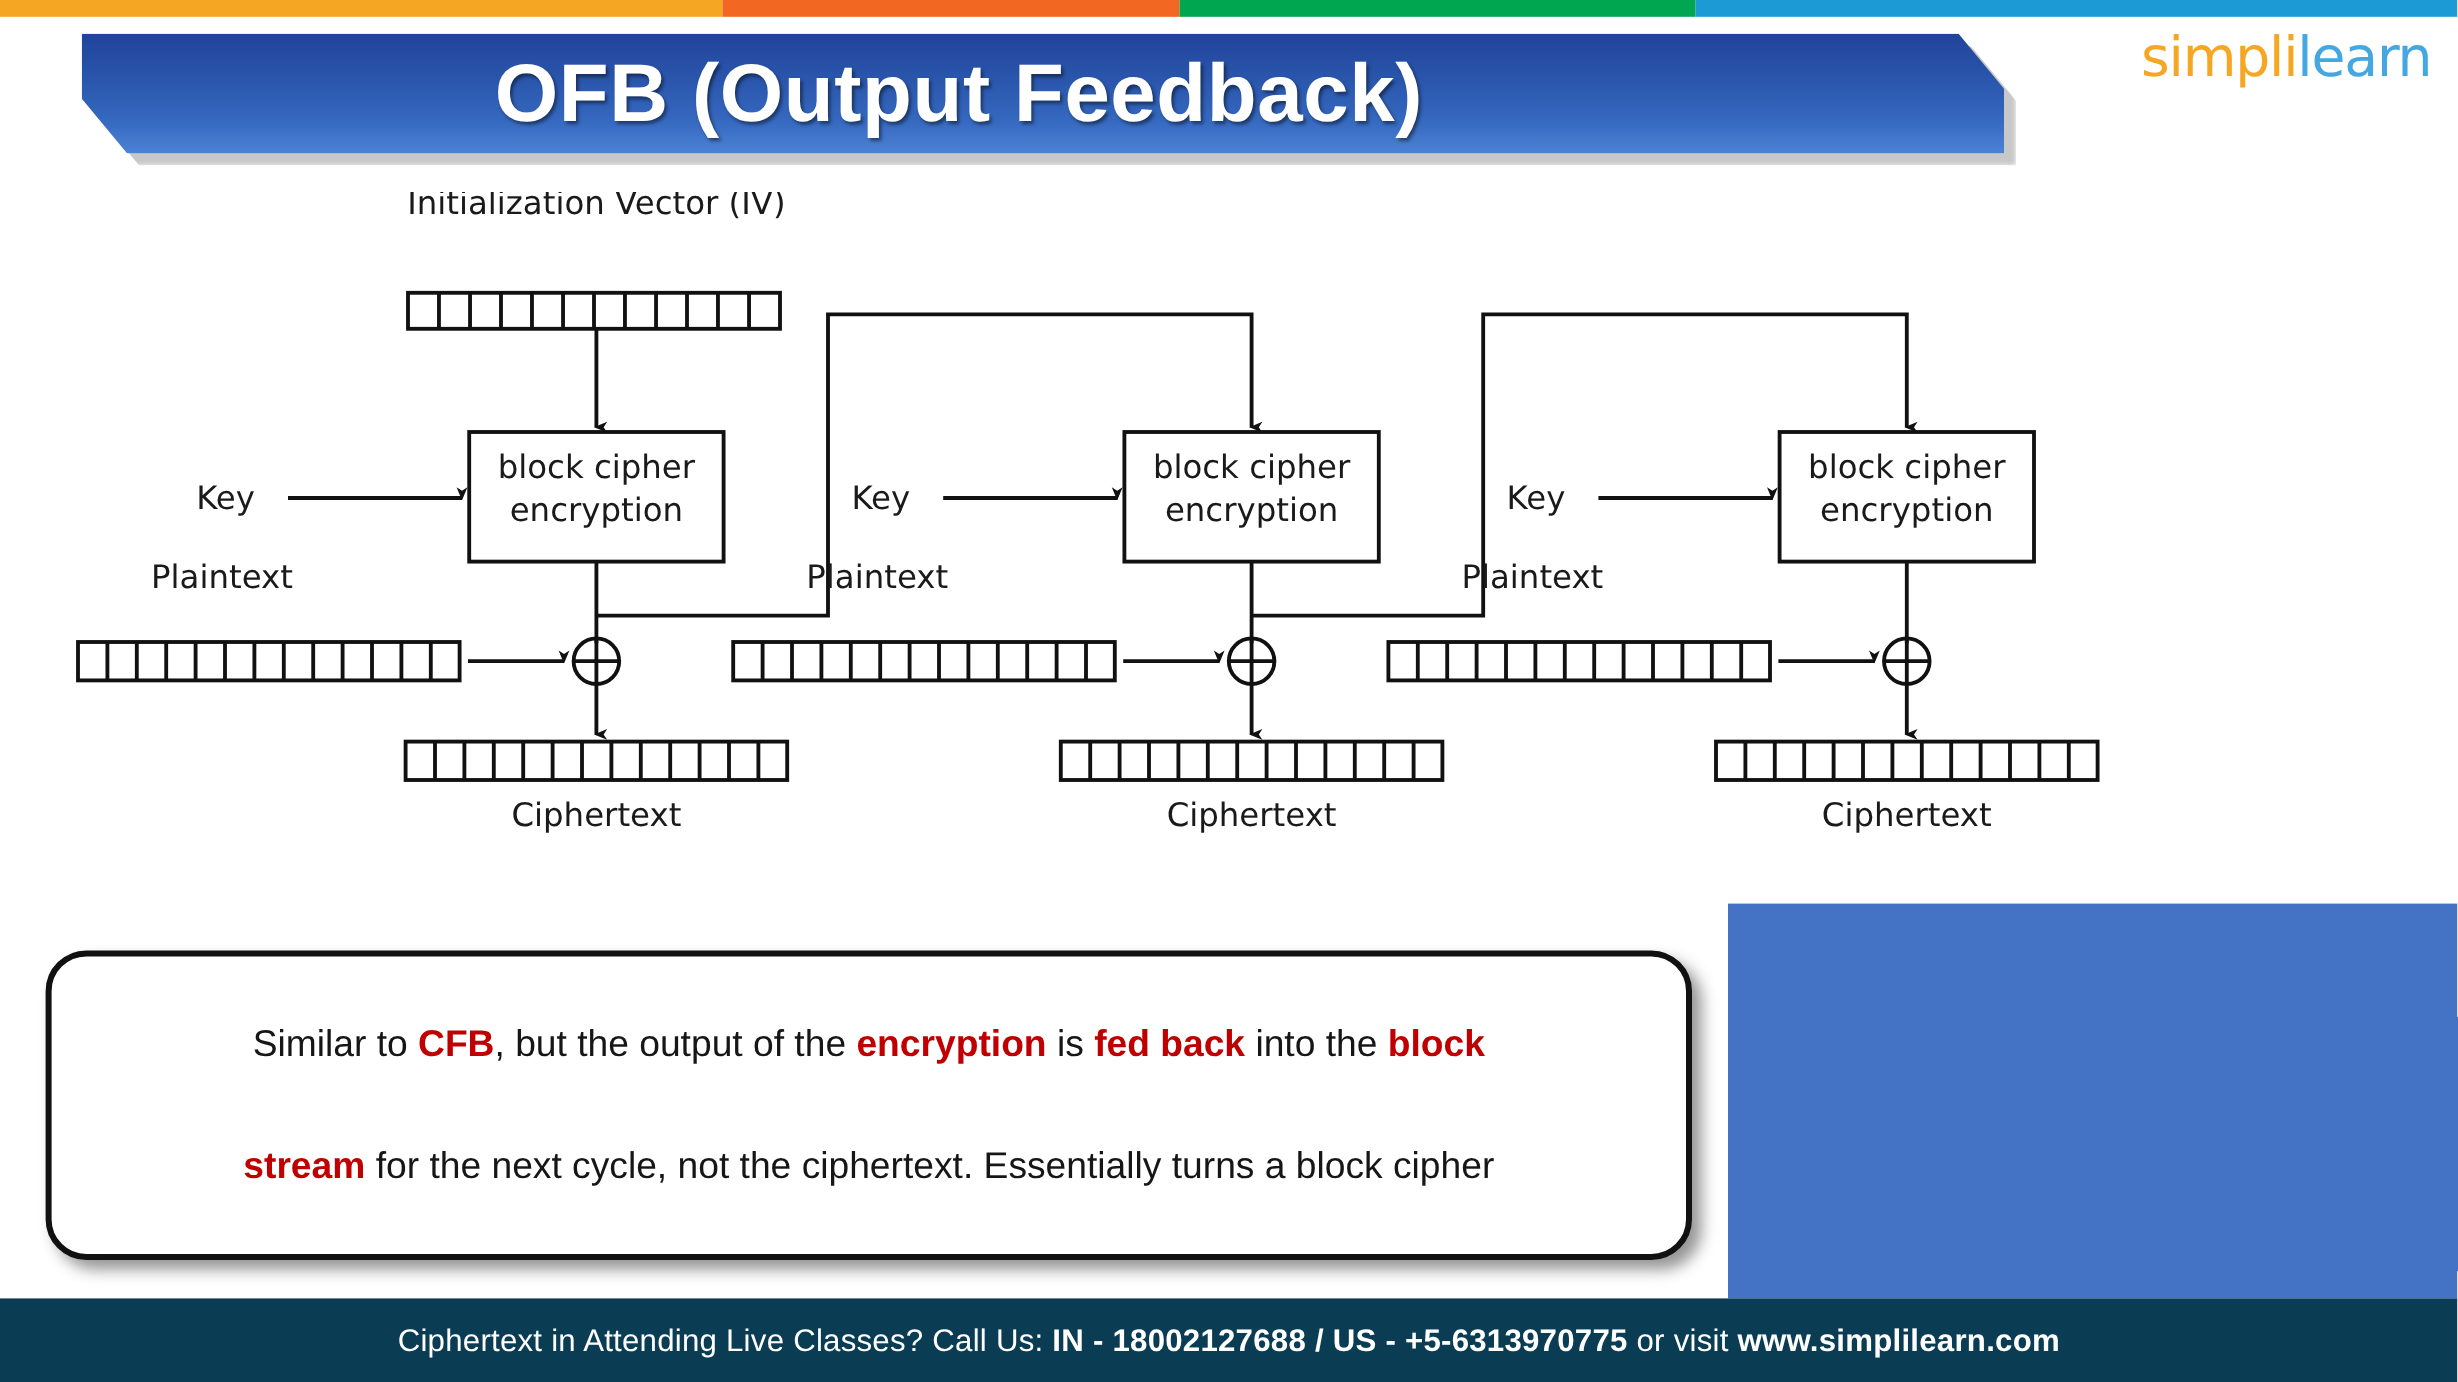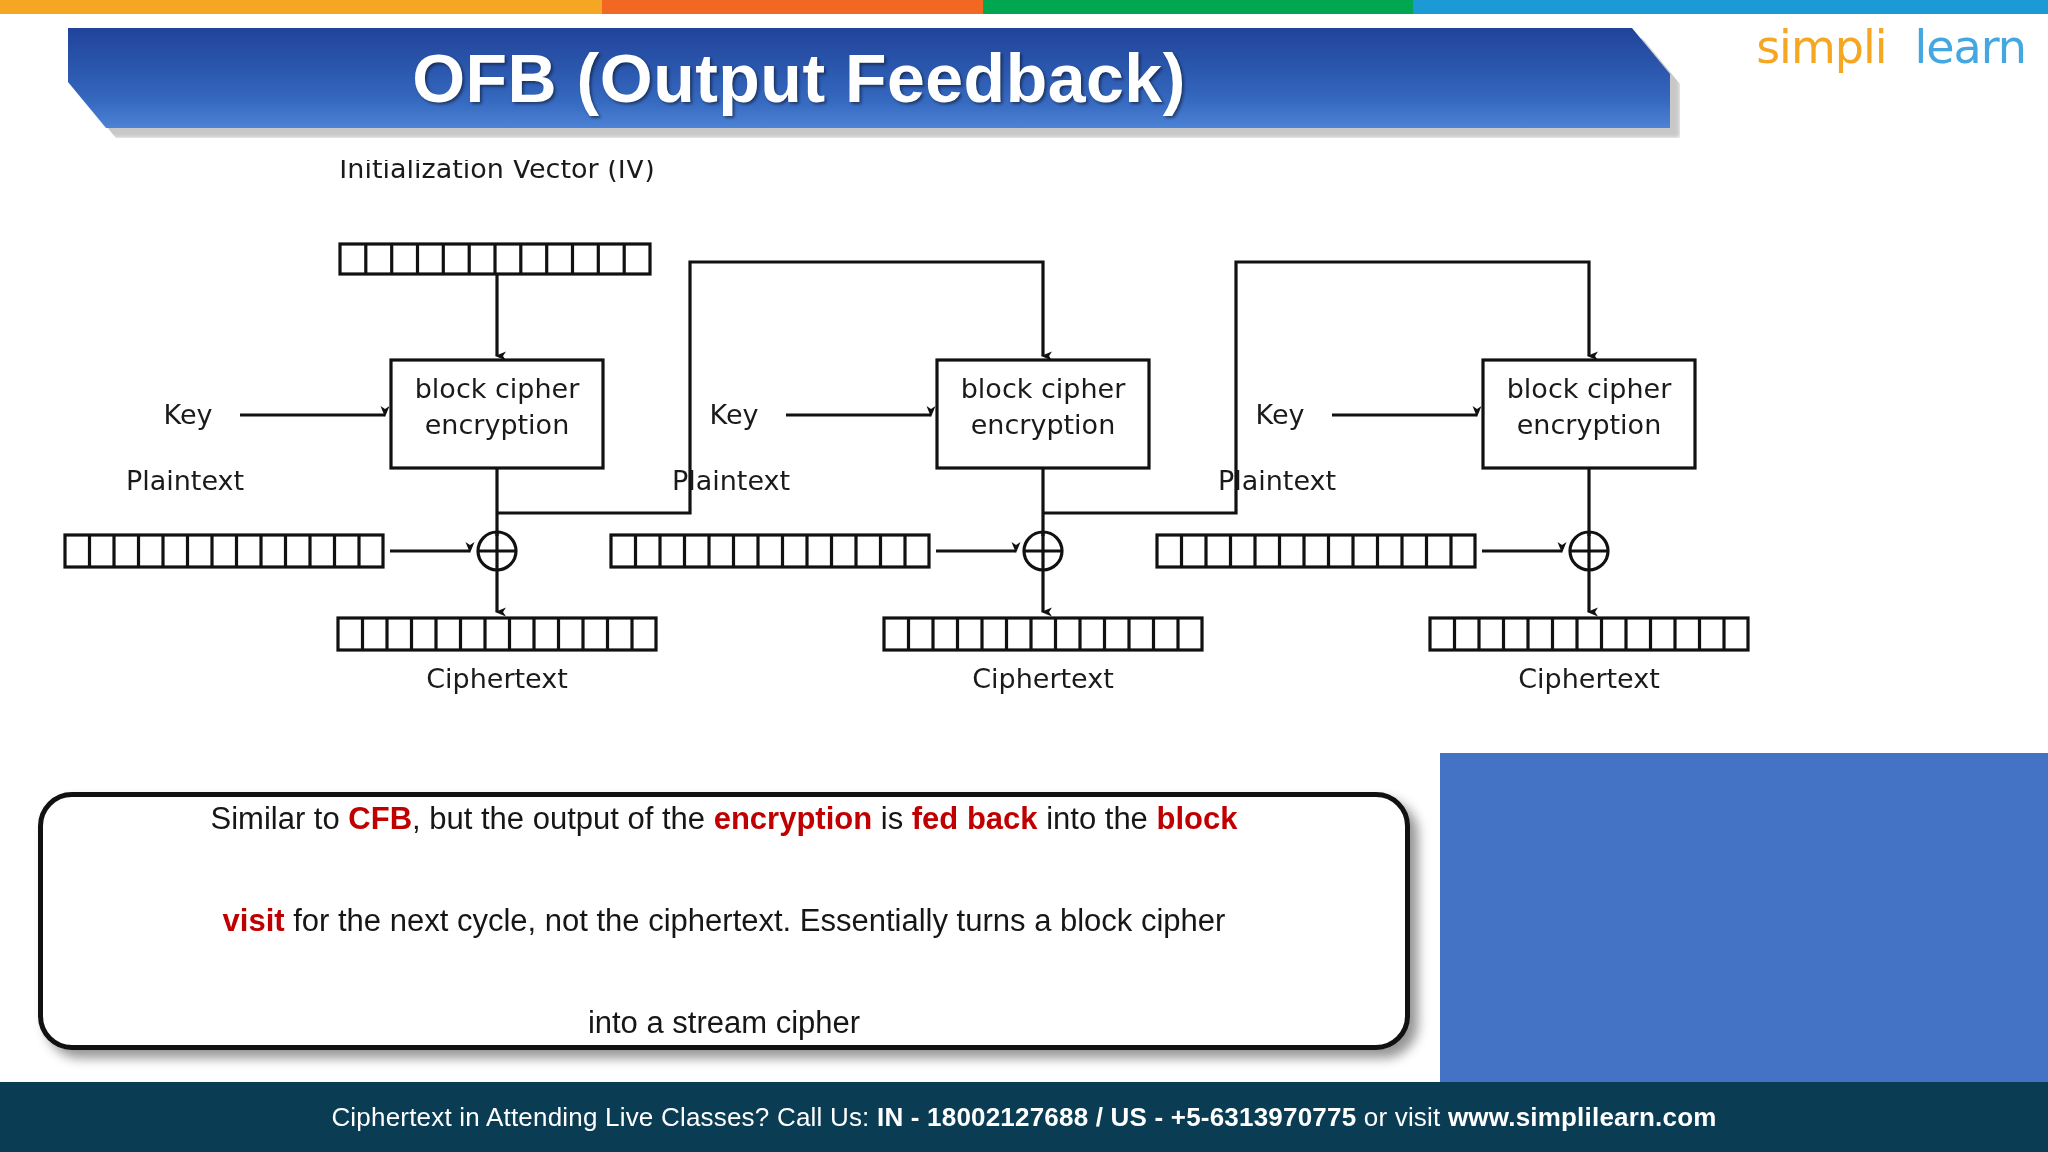--- a/index.html
+++ b/index.html
@@ -175,21 +175,21 @@
 <div class="slide">
 
   <div class="accent-bar">
     <div class="accent-seg" style="width:29.4%;background:#f5a623;"></div>
     <div class="accent-seg" style="width:18.6%;background:#f26722;"></div>
     <div class="accent-seg" style="width:21.0%;background:#00a650;"></div>
     <div class="accent-seg" style="width:31.0%;background:#1b9ad6;"></div>
   </div>
 
   <div class="logo">
-    <span class="l-simpl" style="color: rgb(245, 166, 35); margin-left: 16px;">simpl</span><span class="l-i" style="color: rgb(245, 166, 35);">i</span><span class="l-learn" style="color: rgb(69, 167, 224); margin-left: 28px;">learn</span>
+    <span class="l-simpl" style="color: rgb(245, 166, 35); margin-left: 16px;">simpl</span><span class="l-i" style="color: rgb(245, 166, 35);">i</span><span class="l-learn" style="color: rgb(69, 167, 224);">learn</span>
   </div>
 
   <div class="banner-wrap">
     <div class="banner-shadow"></div>
     <div class="banner">
       <div class="banner-title">OFB (Output Feedback)</div>
     </div>
   </div>
 
   <div class="diagram">
@@ -380,22 +380,21 @@
 
       </g>
     </svg>
   </div>
 
   <div class="side-panel" style="background: rgb(68, 114, 196);"></div>
 
   <div class="callout-shadow"></div>
   <div class="callout">
     <div class="callout-text"><span>Similar to </span><span class="hl">CFB</span><span>, but the output of the </span><span class="hl">encryption</span><span> is </span><span class="hl">fed back</span><span> into the </span><span class="hl">block</span></div>
-    <div class="callout-text"><span class="hl">visit</span><span> for the next cycle, not the ciphertext. Essentially turns a block cipher</span></div>
-    <div class="callout-text"><span>into a stream cipher</span></div>
+    <div class="callout-text"><span class="hl">stream</span><span> for the next cycle, not the ciphertext. Essentially turns a block cipher</span></div>
   </div>
 
   <div class="footer" style="background: rgb(10, 61, 84);">
     <div class="footer-text">
       <span>Ciphertext in Attending Live Classes? Call Us: </span><b>IN - 18002127688 / US - +5-6313970775</b><span> or visit </span><b>www.simplilearn.com</b>
     </div>
   </div>
 
 </div>
 

